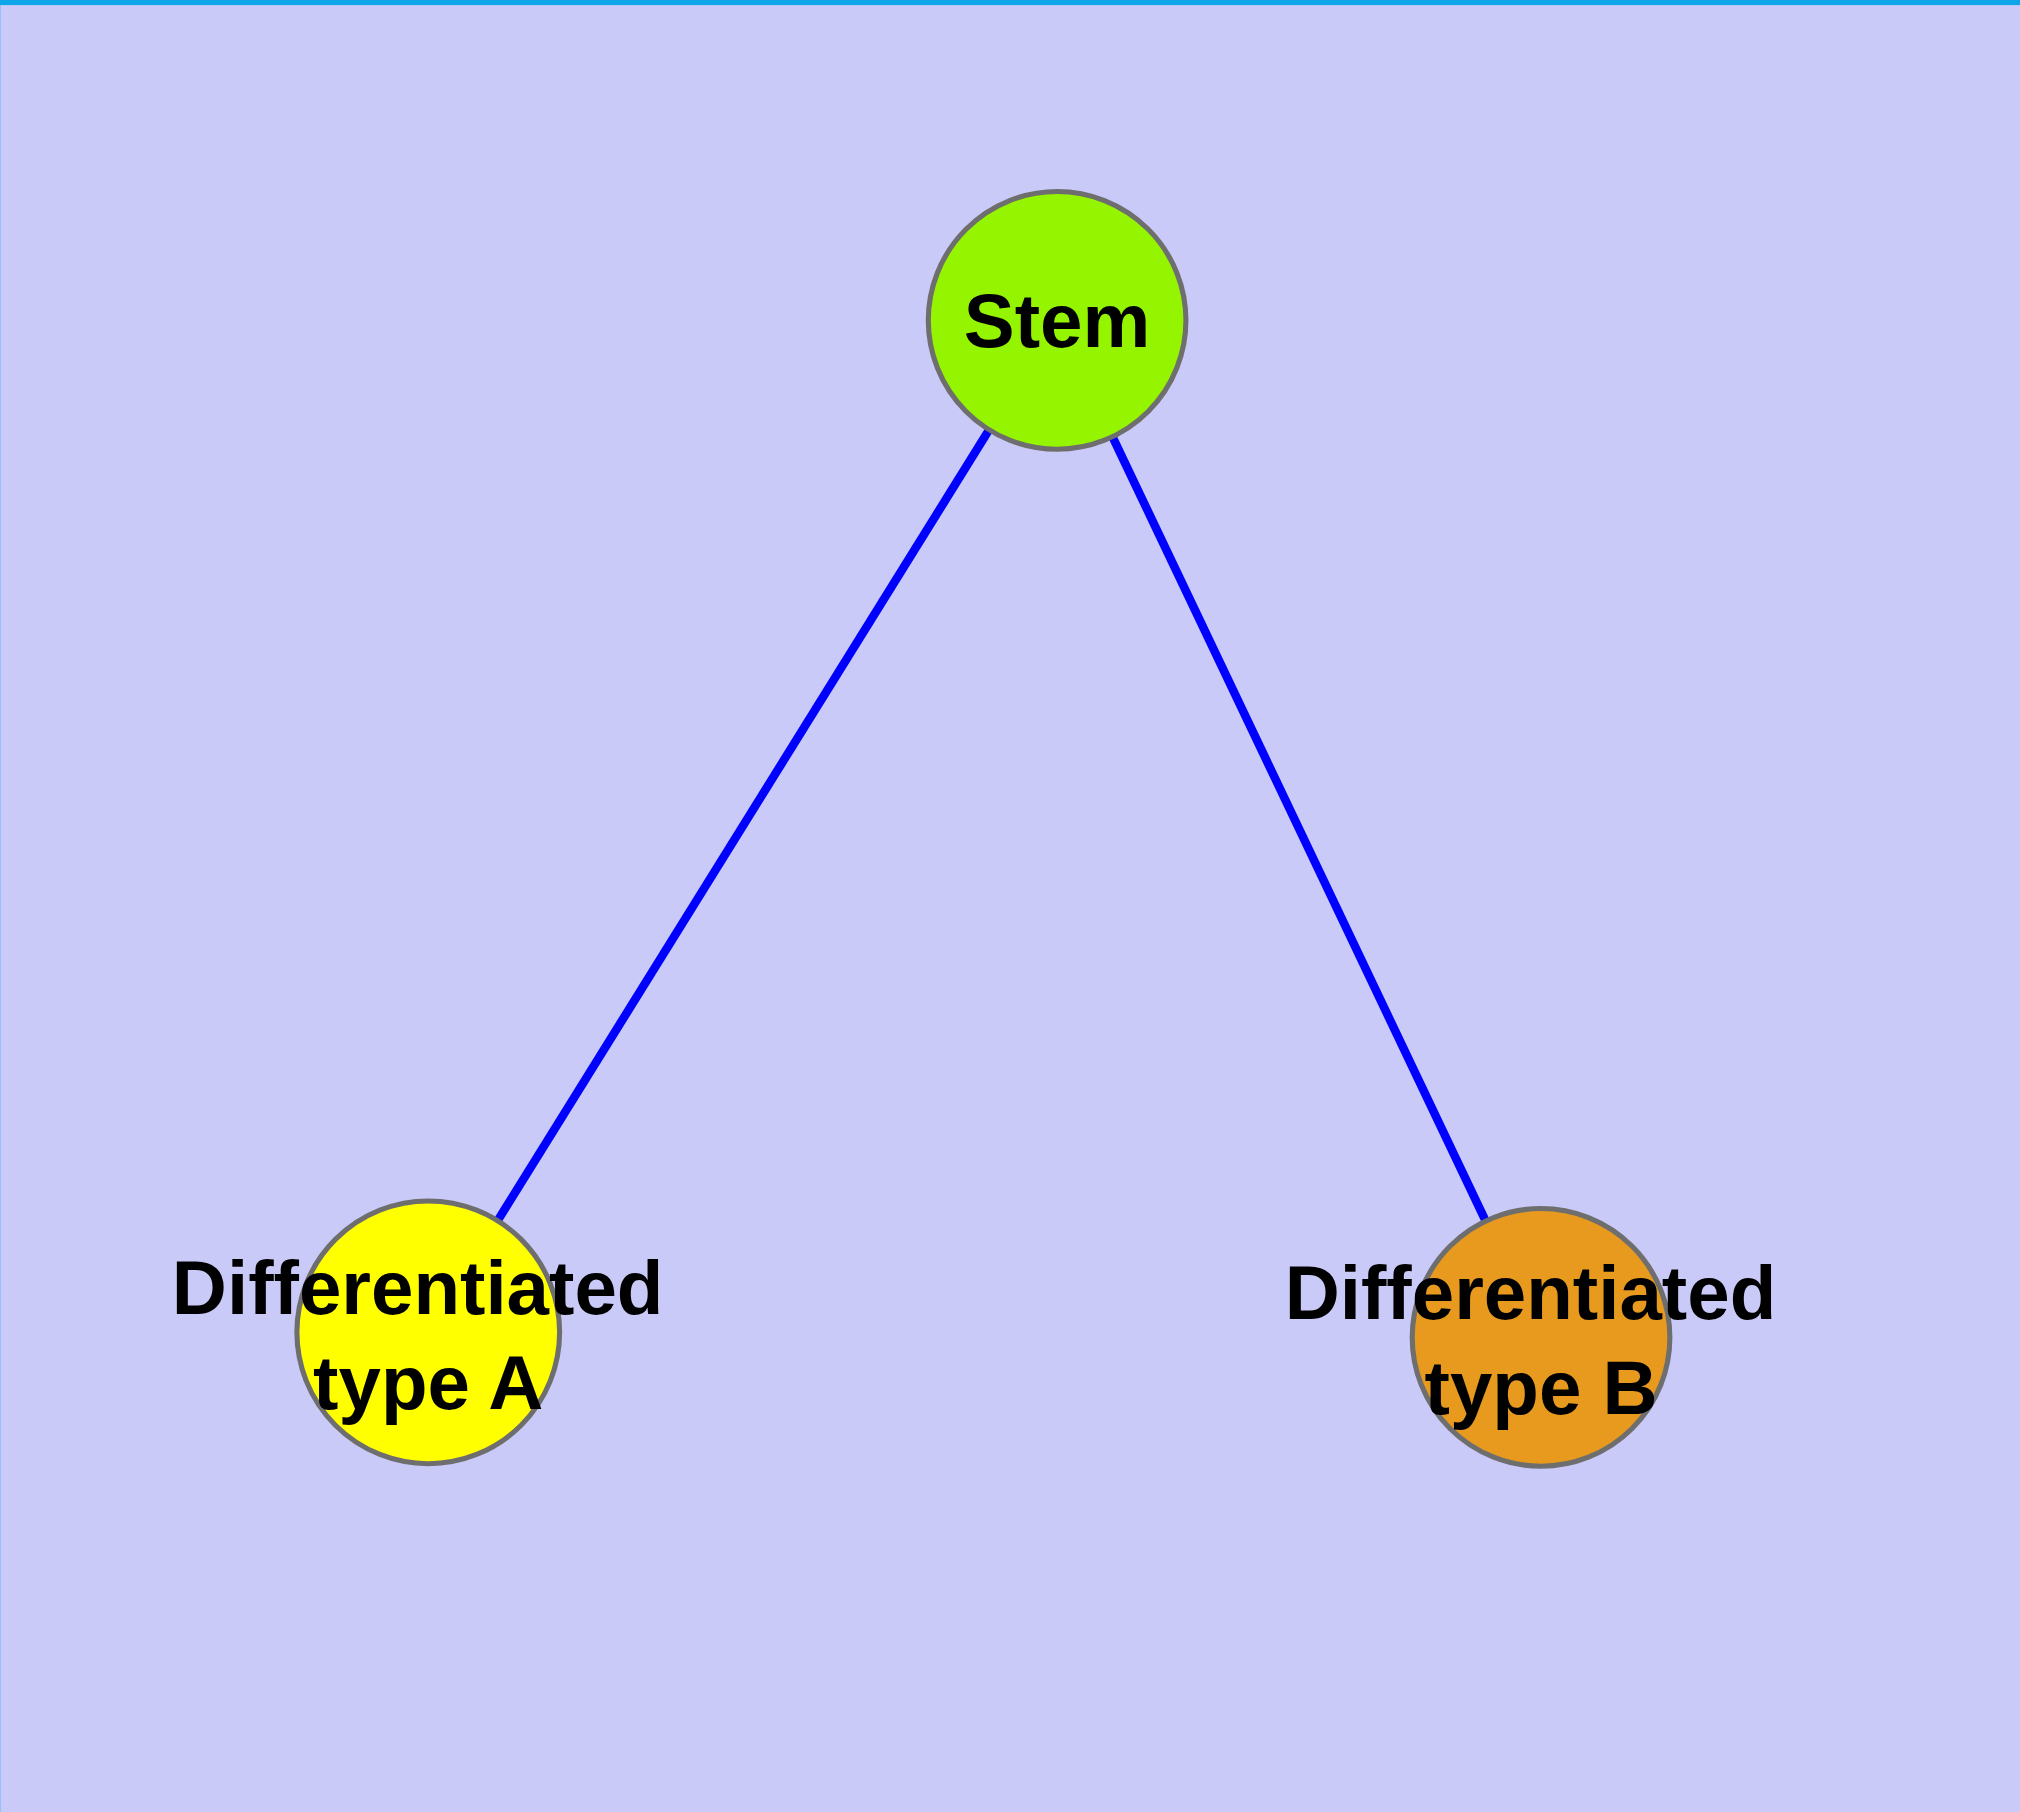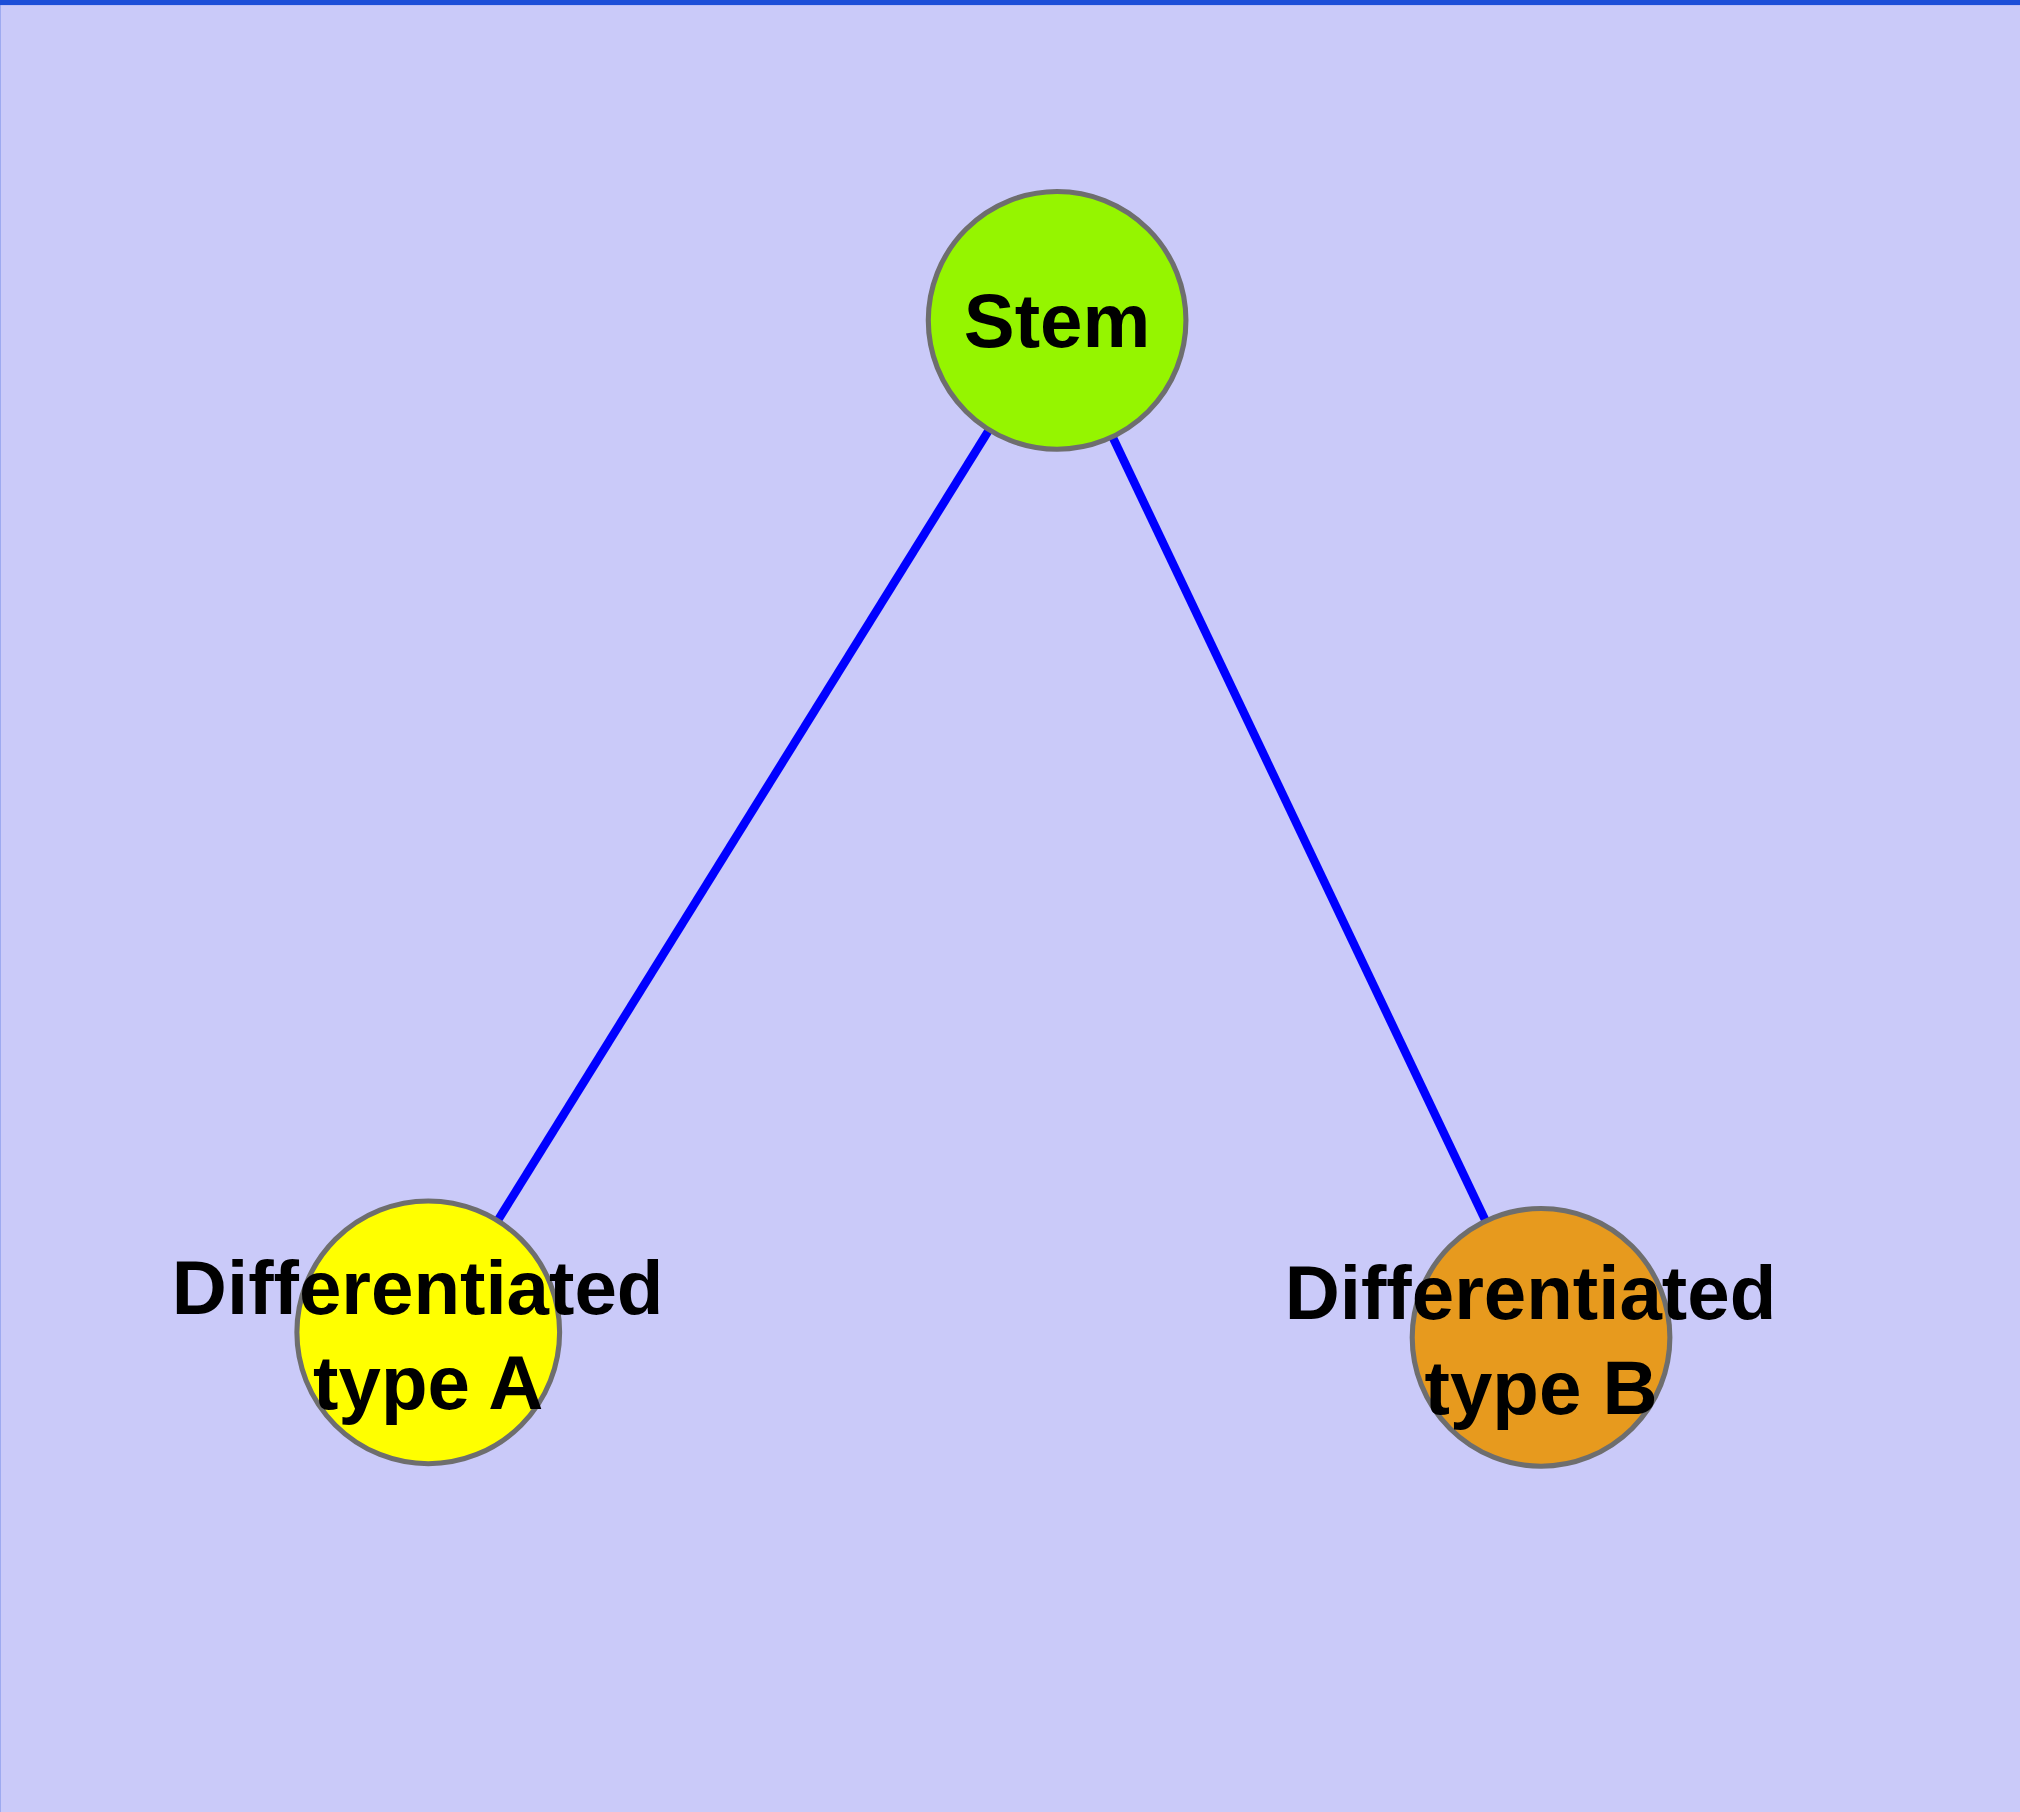--- a/index.html
+++ b/index.html
@@ -4,21 +4,21 @@
 <style>
   html, body {
     margin: 0;
     padding: 0;
     background: #ffffff;
   }
   .stage {
     position: relative;
     width: 2021px;
     height: 1812px;
-    background: #1d4ed8;
+    background: #0ea5e9;
     overflow: hidden;
     font-family: "Liberation Sans", sans-serif;
   }
   svg.graph {
     display: block;
     position: absolute;
     left: 0;
     top: 0;
   }
   .node-label {

